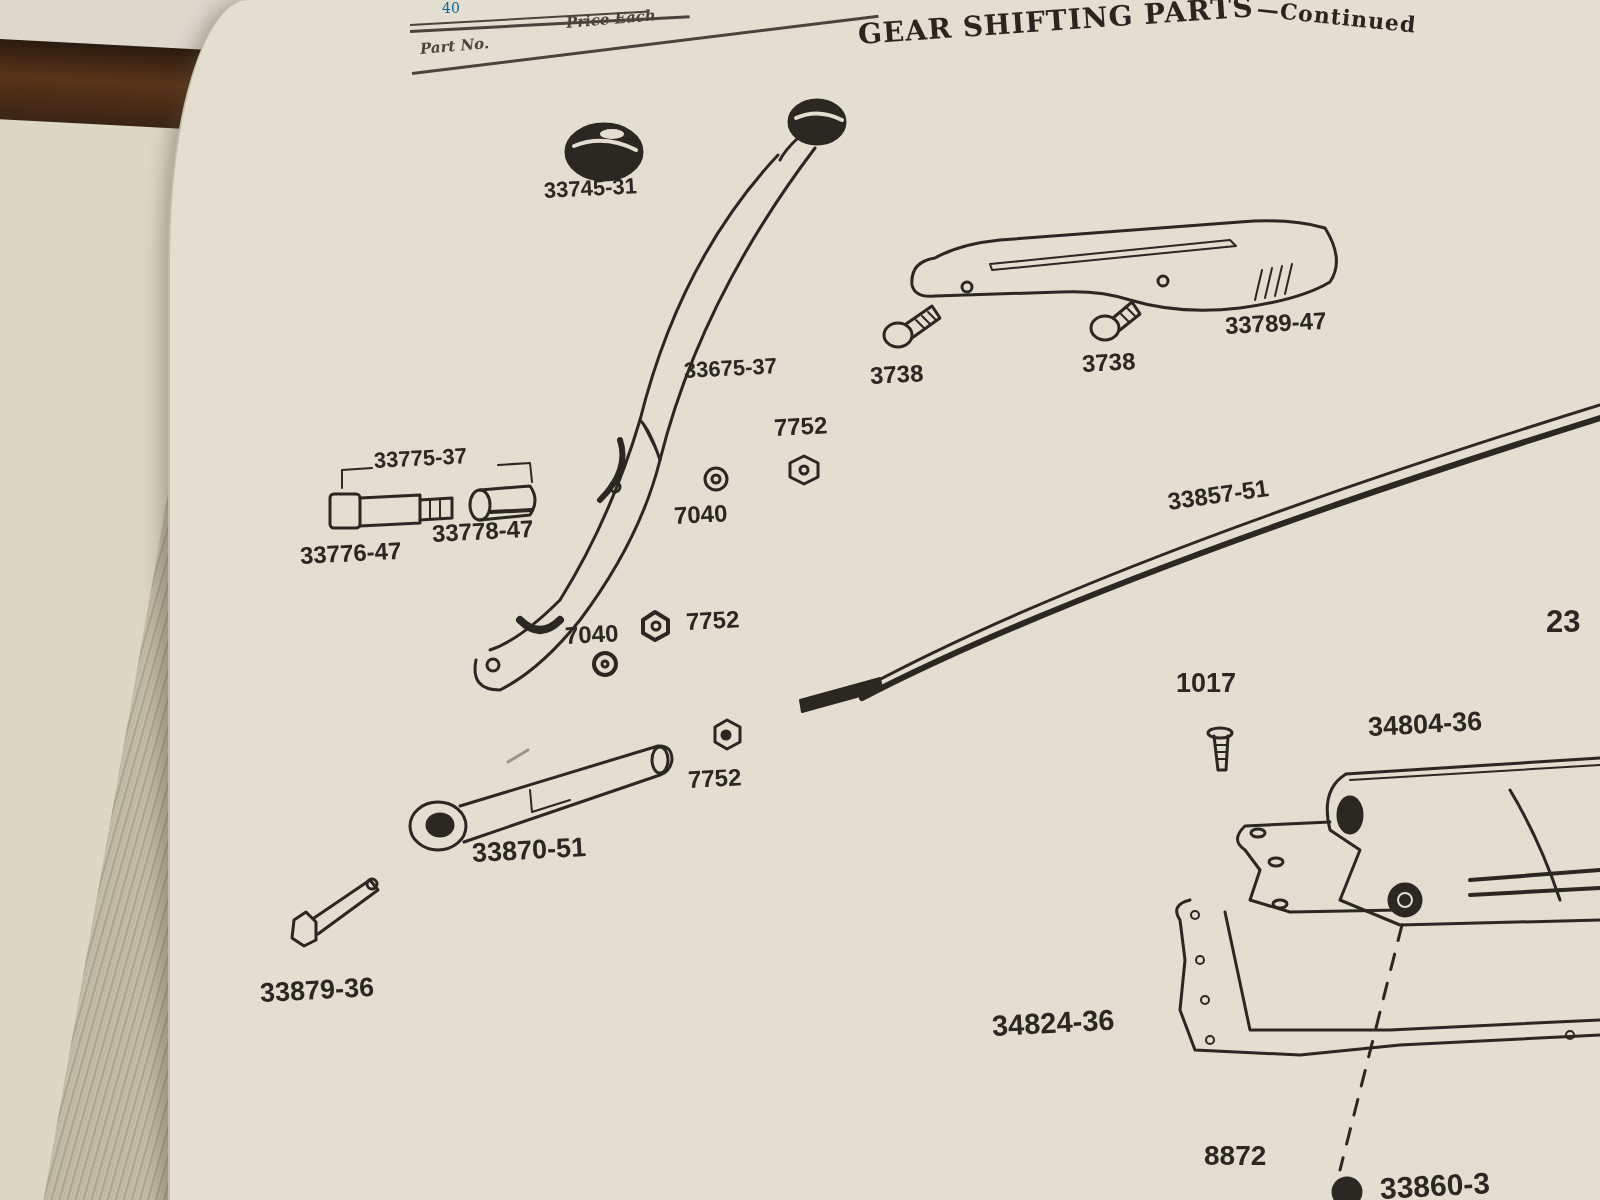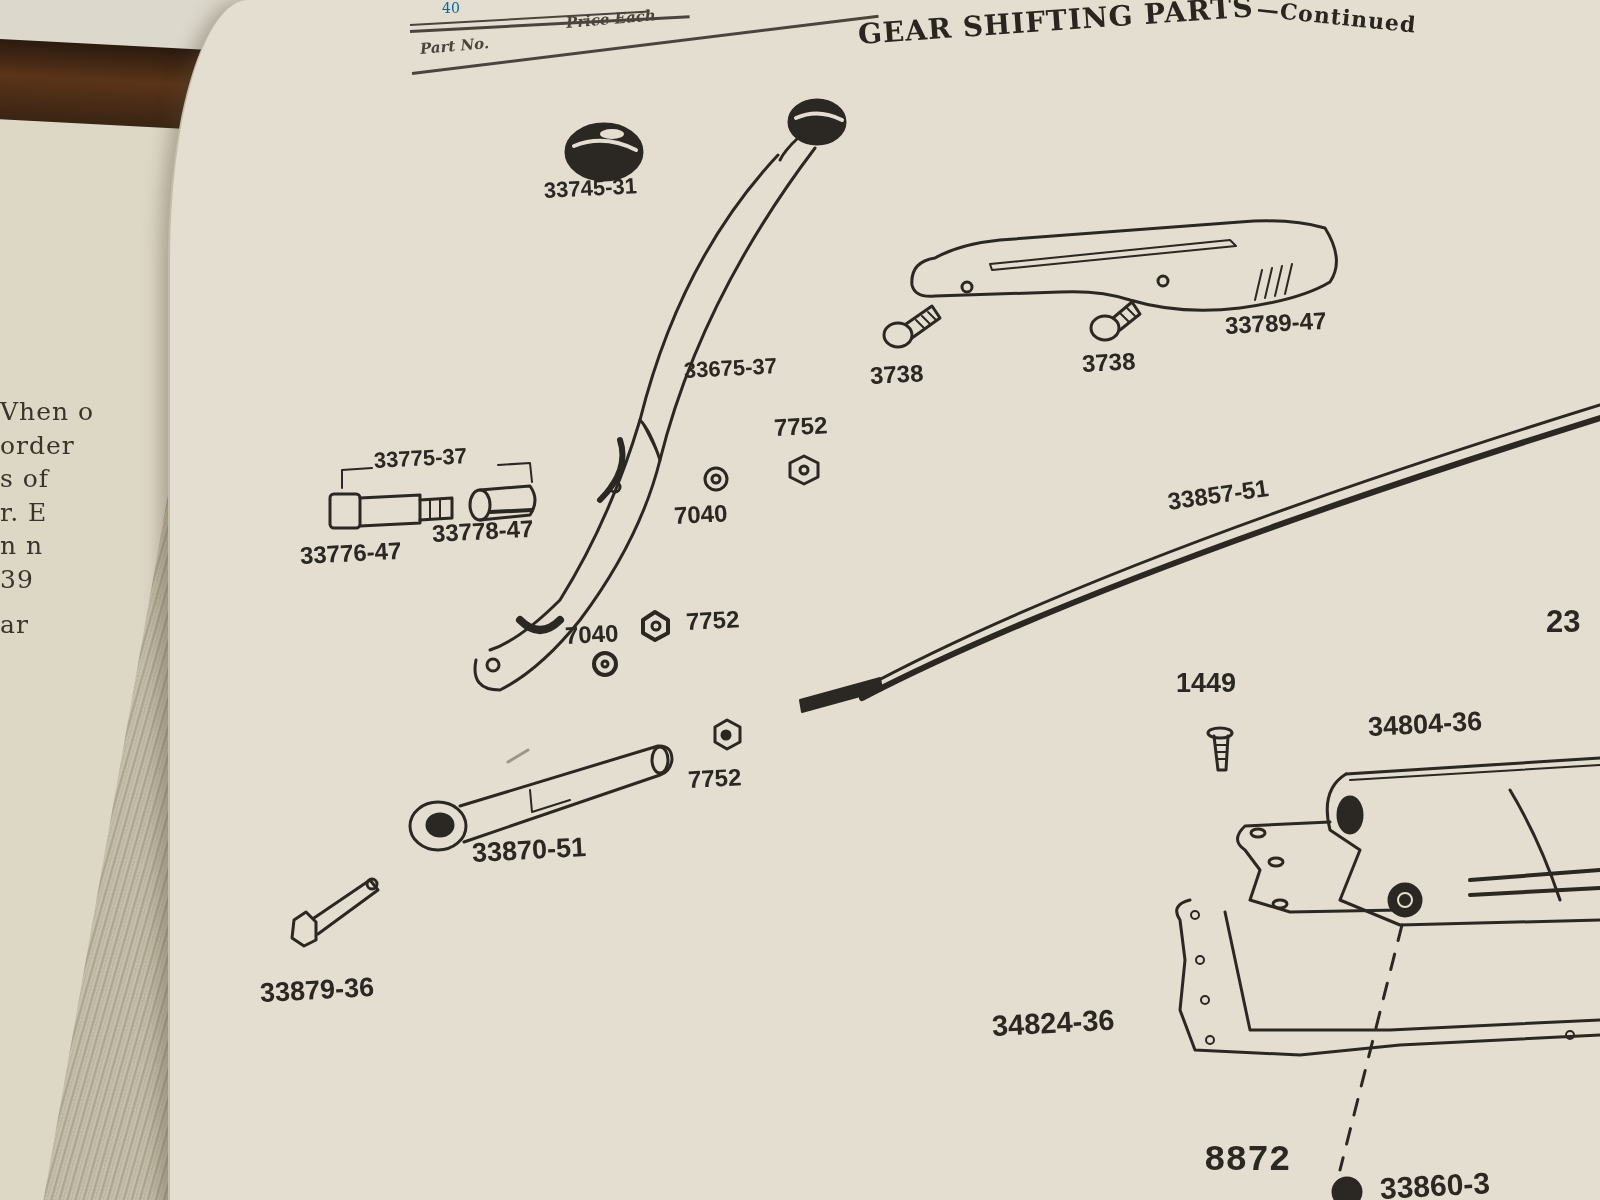--- a/index.html
+++ b/index.html
@@ -26,29 +26,20 @@
   .lbl.sm{font-size:24px;}
   svg.art{position:absolute;left:0;top:0;}
 </style>
 </head>
 <body>
 
 <div class="stage">
   <div class="bg-top"></div>
   <div class="left-page"></div>
   <div class="cover"></div>
-  <div class="left-text">
-    <div>Vhen o</div>
-    <div>order</div>
-    <div>s of</div>
-    <div>r. E</div>
-    <div>n n</div>
-    <div>39</div>
-    <div style="margin-top:12px">ar</div>
-  </div>
   <div class="page-edges"></div>
   <div class="main-page"></div>
 
   <div class="pg-num">40</div>
   <div class="hdr-rule" style="left:410px;top:30px;width:280px;transform:rotate(-3deg);"></div>
   <div class="hdr-rule" style="left:410px;top:24px;width:240px;height:2px;transform:rotate(-3.2deg);"></div>
   <div class="hdr-label" style="left:420px;top:40px;transform:rotate(-5deg);">Part No.</div>
   <div class="hdr-label" style="left:566px;top:14px;transform:rotate(-5deg);">Price Each</div>
   <div class="hdr-rule" style="left:412px;top:72px;width:470px;transform:rotate(-7deg);"></div>
   <div class="title">
@@ -202,19 +193,19 @@
   <div class="lbl sm" style="left:774px;top:414px;">7752</div>
   <div class="lbl sm" style="left:565px;top:622px;">7040</div>
   <div class="lbl sm" style="left:686px;top:608px;">7752</div>
   <div class="lbl sm" style="left:688px;top:766px;">7752</div>
   <div class="lbl sm" style="left:870px;top:362px;">3738</div>
   <div class="lbl sm" style="left:1082px;top:350px;">3738</div>
   <div class="lbl sm" style="left:1225px;top:312px;">33789-47</div>
   <div class="lbl sm" style="left:1168px;top:488px;font-size:24px;transform:rotate(-8deg);">33857-51</div>
   <div class="lbl" style="left:472px;top:838px;font-size:27px;">33870-51</div>
   <div class="lbl" style="left:260px;top:978px;font-size:27px;">33879-36</div>
-  <div class="lbl" style="left:1176px;top:668px;font-size:27px;transform:none;">1449</div>
+  <div class="lbl" style="left:1176px;top:668px;font-size:27px;transform:none;">1017</div>
   <div class="lbl" style="left:1368px;top:712px;font-size:27px;">34804-36</div>
   <div class="lbl" style="left:992px;top:1010px;font-size:29px;">34824-36</div>
-  <div class="lbl" style="left:1204px;top:1140px;font-size:36px;transform:none;font-family:Liberation Mono, monospace;">8872</div>
+  <div class="lbl" style="left:1204px;top:1140px;font-size:28px;transform:none;">8872</div>
   <div class="lbl" style="left:1380px;top:1172px;font-size:30px;">33860-3</div>
   <div class="lbl" style="left:1546px;top:604px;font-size:31px;transform:none;">23</div>
 </div>
 
 </body></html>

